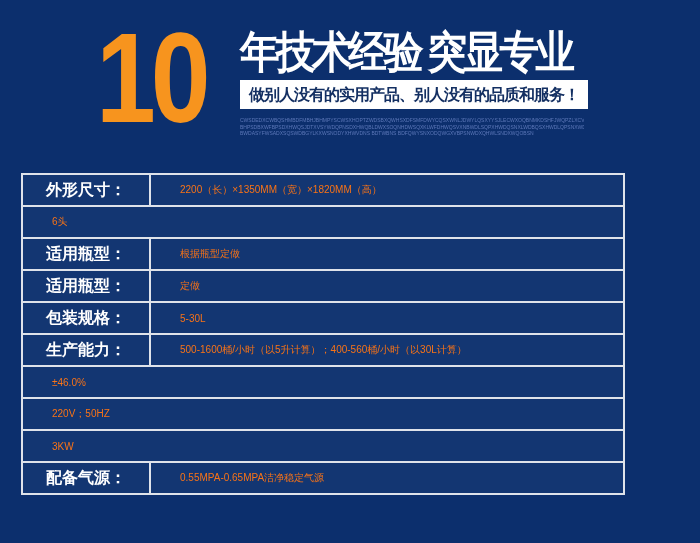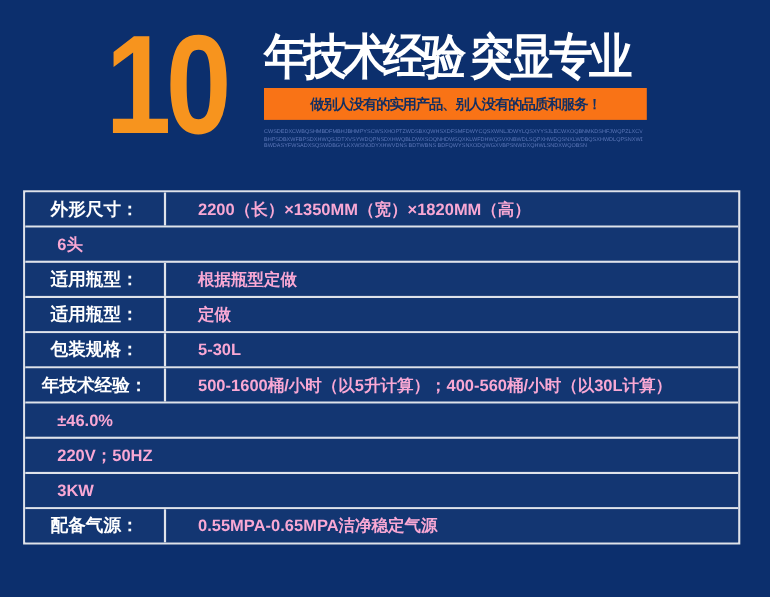--- a/index.html
+++ b/index.html
@@ -19,49 +19,49 @@
     white-space:nowrap;
   }
   .headline{
     position:absolute;left:240px;top:28px;width:360px;
     font-size:44px;line-height:1.1;font-weight:bold;color:#ffffff;
     letter-spacing:-4px;white-space:nowrap;
     transform:scaleX(.90);transform-origin:left top;
   }
   .sub-banner{
     position:absolute;left:240px;top:80px;width:348px;height:29px;
-    background:#f97316;
-    color:#132f62;font-weight:bold;font-size:13px;line-height:29px;
+    background:#ffffff;
+    color:#132f62;font-weight:bold;font-size:16px;line-height:29px;
     letter-spacing:-1px;text-align:center;white-space:nowrap;overflow:hidden;
   }
   .fine-print{
     position:absolute;left:240px;top:117px;width:344px;
     color:#5c77b8;font-size:5px;line-height:6.5px;
   }
   .fine-print div{white-space:nowrap;overflow:hidden;}
 
   
   .spec-table{
-    position:absolute;left:21px;top:173px;width:652px;
+    position:absolute;left:21px;top:173px;width:604px;
     border:2px solid #dfe3ea;
     box-sizing:border-box;
   }
   .spec-row{
     display:flex;height:30px;border-bottom:2px solid #dfe3ea;
     background:#133672;
   }
   .spec-row:last-child{border-bottom:none;}
   .spec-label{
     width:126px;flex:0 0 126px;border-right:2px solid #dfe3ea;
     display:flex;align-items:center;justify-content:center;
     color:#ffffff;font-size:16px;font-weight:bold;white-space:nowrap;
   }
   .spec-value{
     flex:1;display:flex;align-items:center;padding-left:29px;
-    color:#f9a8d4;font-size:15px;font-weight:bold;
+    color:#f97316;font-size:10px;font-weight:normal;
     white-space:nowrap;overflow:hidden;
   }
 </style>
 </head>
 <body>
 
 <div class="stage">
 
   <div class="big-number">10</div>
   <div class="headline">年技术经验 突显专业</div>
@@ -92,21 +92,21 @@
       <div class="spec-label">适用瓶型：</div>
       <div class="spec-value">定做</div>
     </div>
 
     <div class="spec-row">
       <div class="spec-label">包装规格：</div>
       <div class="spec-value">5-30L</div>
     </div>
 
     <div class="spec-row">
-      <div class="spec-label">年技术经验：</div>
+      <div class="spec-label">生产能力：</div>
       <div class="spec-value">500-1600桶/小时（以5升计算）；400-560桶/小时（以30L计算）</div>
     </div>
 
     <div class="spec-row">
       <div class="spec-value">±46.0%</div>
     </div>
 
     <div class="spec-row">
       <div class="spec-value">220V；50HZ</div>
     </div>

